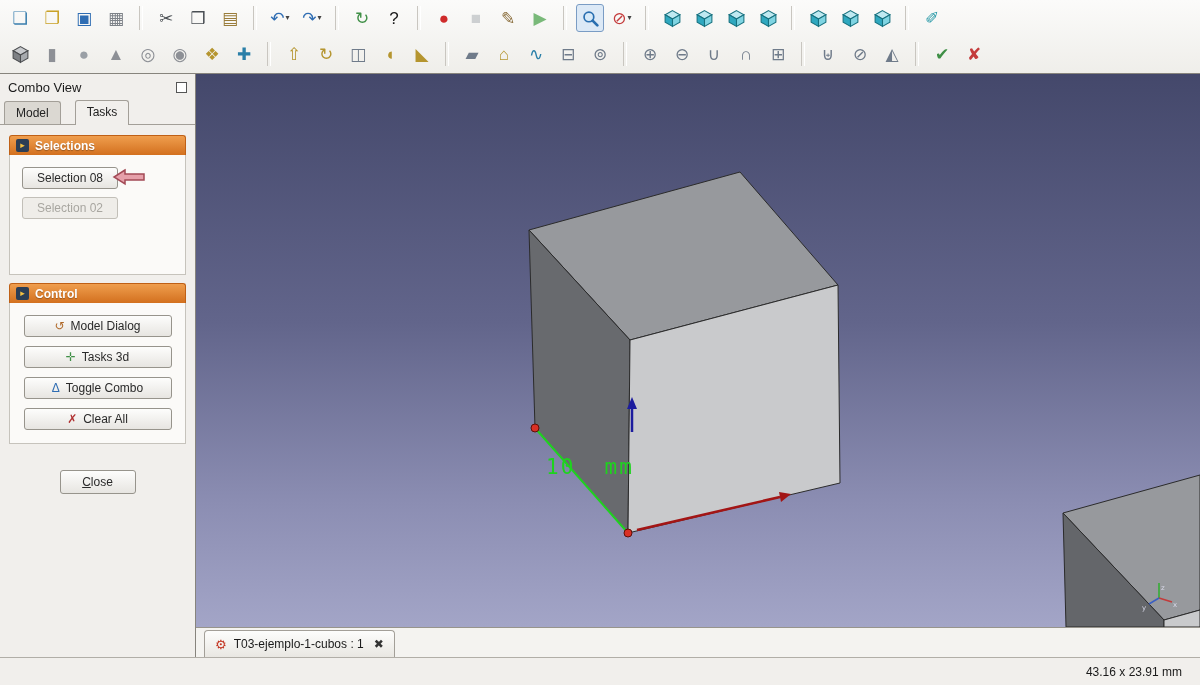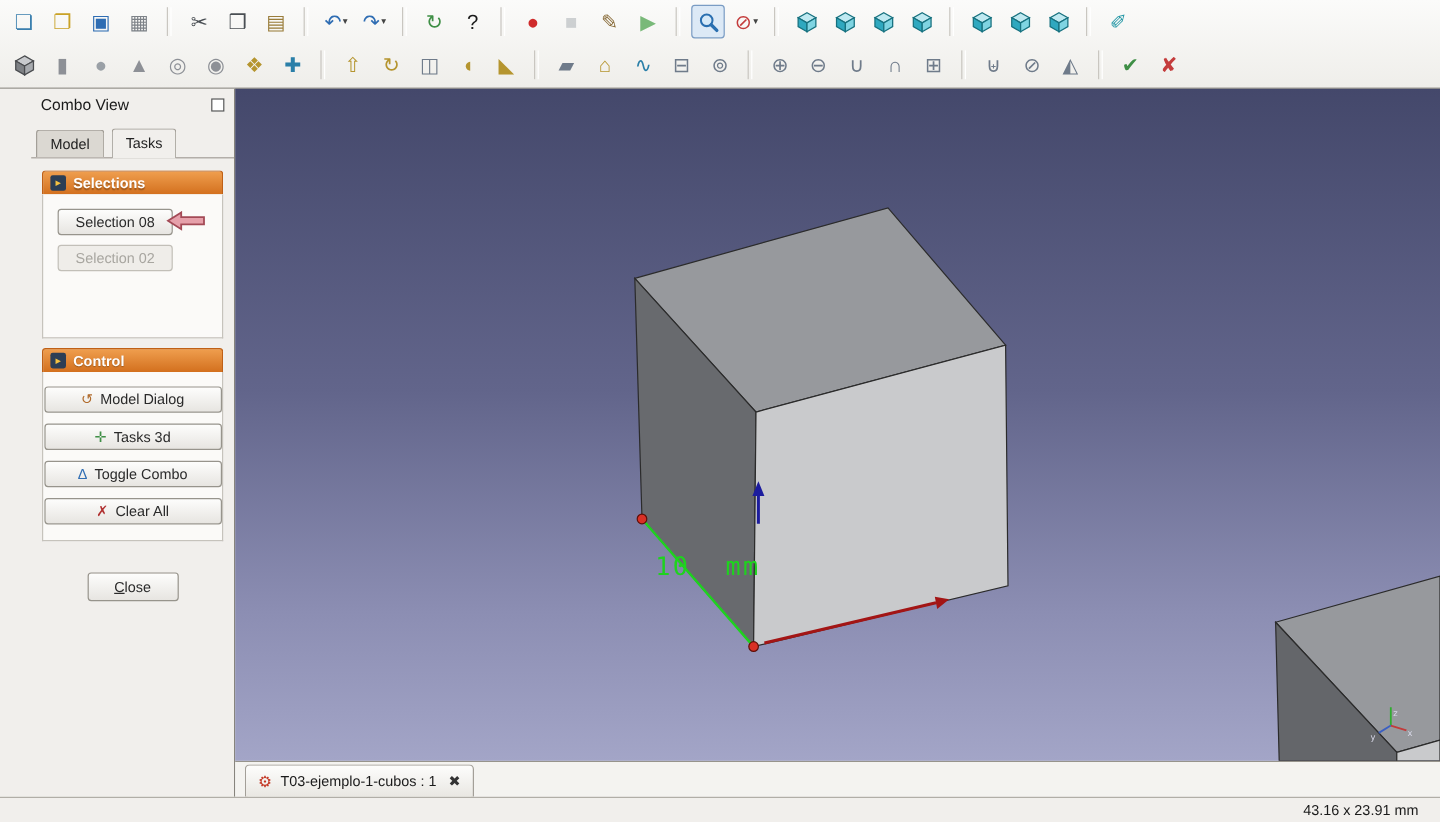--- a/index.html
+++ b/index.html
@@ -21,24 +21,24 @@
            display:flex;align-items:center;gap:6px;padding:0 0 0 6px;margin:0 10px;font-size:13px;color:#222;box-sizing:border-box;}
   .wbcombo .wblabel{flex:1;}
   .wbcombo .spin{display:flex;flex-direction:column;align-items:center;justify-content:center;
                  border-left:1px solid #c9c6c0;padding:0 4px;height:100%;font-size:6px;color:#555;line-height:1.2;}
 
   
   .main{flex:1;display:flex;min-height:0;}
 
   
   .panel{width:196px;min-width:196px;background:#f1efec;border-right:1px solid #87847d;
-         display:flex;flex-direction:column;box-sizing:border-box;padding-left:26px;}
+         display:flex;flex-direction:column;box-sizing:border-box;}
   .panel-hdr{height:26px;display:flex;align-items:center;padding:0 8px;font-size:13px;}
   .float-icon{margin-left:auto;width:9px;height:9px;border:1px solid #555;background:#fff;}
-  .ptabs{display:flex;padding:0 4px;border-bottom:1px solid #a39f98;gap:6px;align-items:flex-end;margin-top:7px;}
+  .ptabs{display:flex;padding:0 4px;border-bottom:1px solid #a39f98;gap:14px;align-items:flex-end;}
   .ptab{padding:4px 11px;font-size:12px;background:#dbd8d2;border:1px solid #a39f98;border-bottom:none;
         border-radius:3px 3px 0 0;color:#222;}
   .ptab.active{background:#f1efec;margin-bottom:-1px;padding-bottom:6px;}
   .task{flex:1;padding:10px 9px;overflow:hidden;}
   .sec-hdr{height:20px;background:linear-gradient(#ef9e4e,#d3701e);border:1px solid #bf6016;border-bottom:none;
            border-radius:3px 3px 0 0;color:#fff;font-weight:bold;font-size:12px;display:flex;align-items:center;
            gap:6px;padding:0 6px;text-shadow:0 1px 1px rgba(0,0,0,.3);box-sizing:border-box;}
   .hdr-ic{width:13px;height:13px;background:#2c3e55;border-radius:2px;display:inline-flex;align-items:center;
           justify-content:center;color:#f5c242;font-size:9px;line-height:1;text-shadow:none;}
   .sec-body{position:relative;background:#fbfaf8;border:1px solid #c6c3bc;border-top:none;box-sizing:border-box;}
@@ -66,21 +66,21 @@
   
   .doctabs{height:30px;background:#f4f3f0;border-top:1px solid #97948c;display:flex;align-items:flex-end;
            padding-left:8px;box-sizing:border-box;}
   .doctab{height:27px;display:flex;align-items:center;gap:7px;padding:0 10px;
           background:linear-gradient(#fdfdfc,#e9e7e2);border:1px solid #a39f98;border-bottom:none;
           border-radius:4px 4px 0 0;font-size:12px;color:#1a1a1a;box-sizing:border-box;}
   .doctab .ticn{color:#c33522;font-size:13px;line-height:1;}
   .doctab .x{color:#333;font-size:12px;margin-left:3px;font-weight:bold;}
 
   
-  .statusbar{height:21px;background:#f1efec;border-top:1px solid #b1aea7;display:flex;align-items:center;
+  .statusbar{height:28px;background:#f1efec;border-top:1px solid #b1aea7;display:flex;align-items:center;
              justify-content:flex-end;padding-right:18px;font-size:12px;box-sizing:border-box;}
 </style>
 </head>
 <body>
 
 <div class="app">
 
   <div class="toolbars">
     <div class="trow" id="trow1">
         <span class="ticon" style="color: rgb(59, 127, 174);">❏</span>

